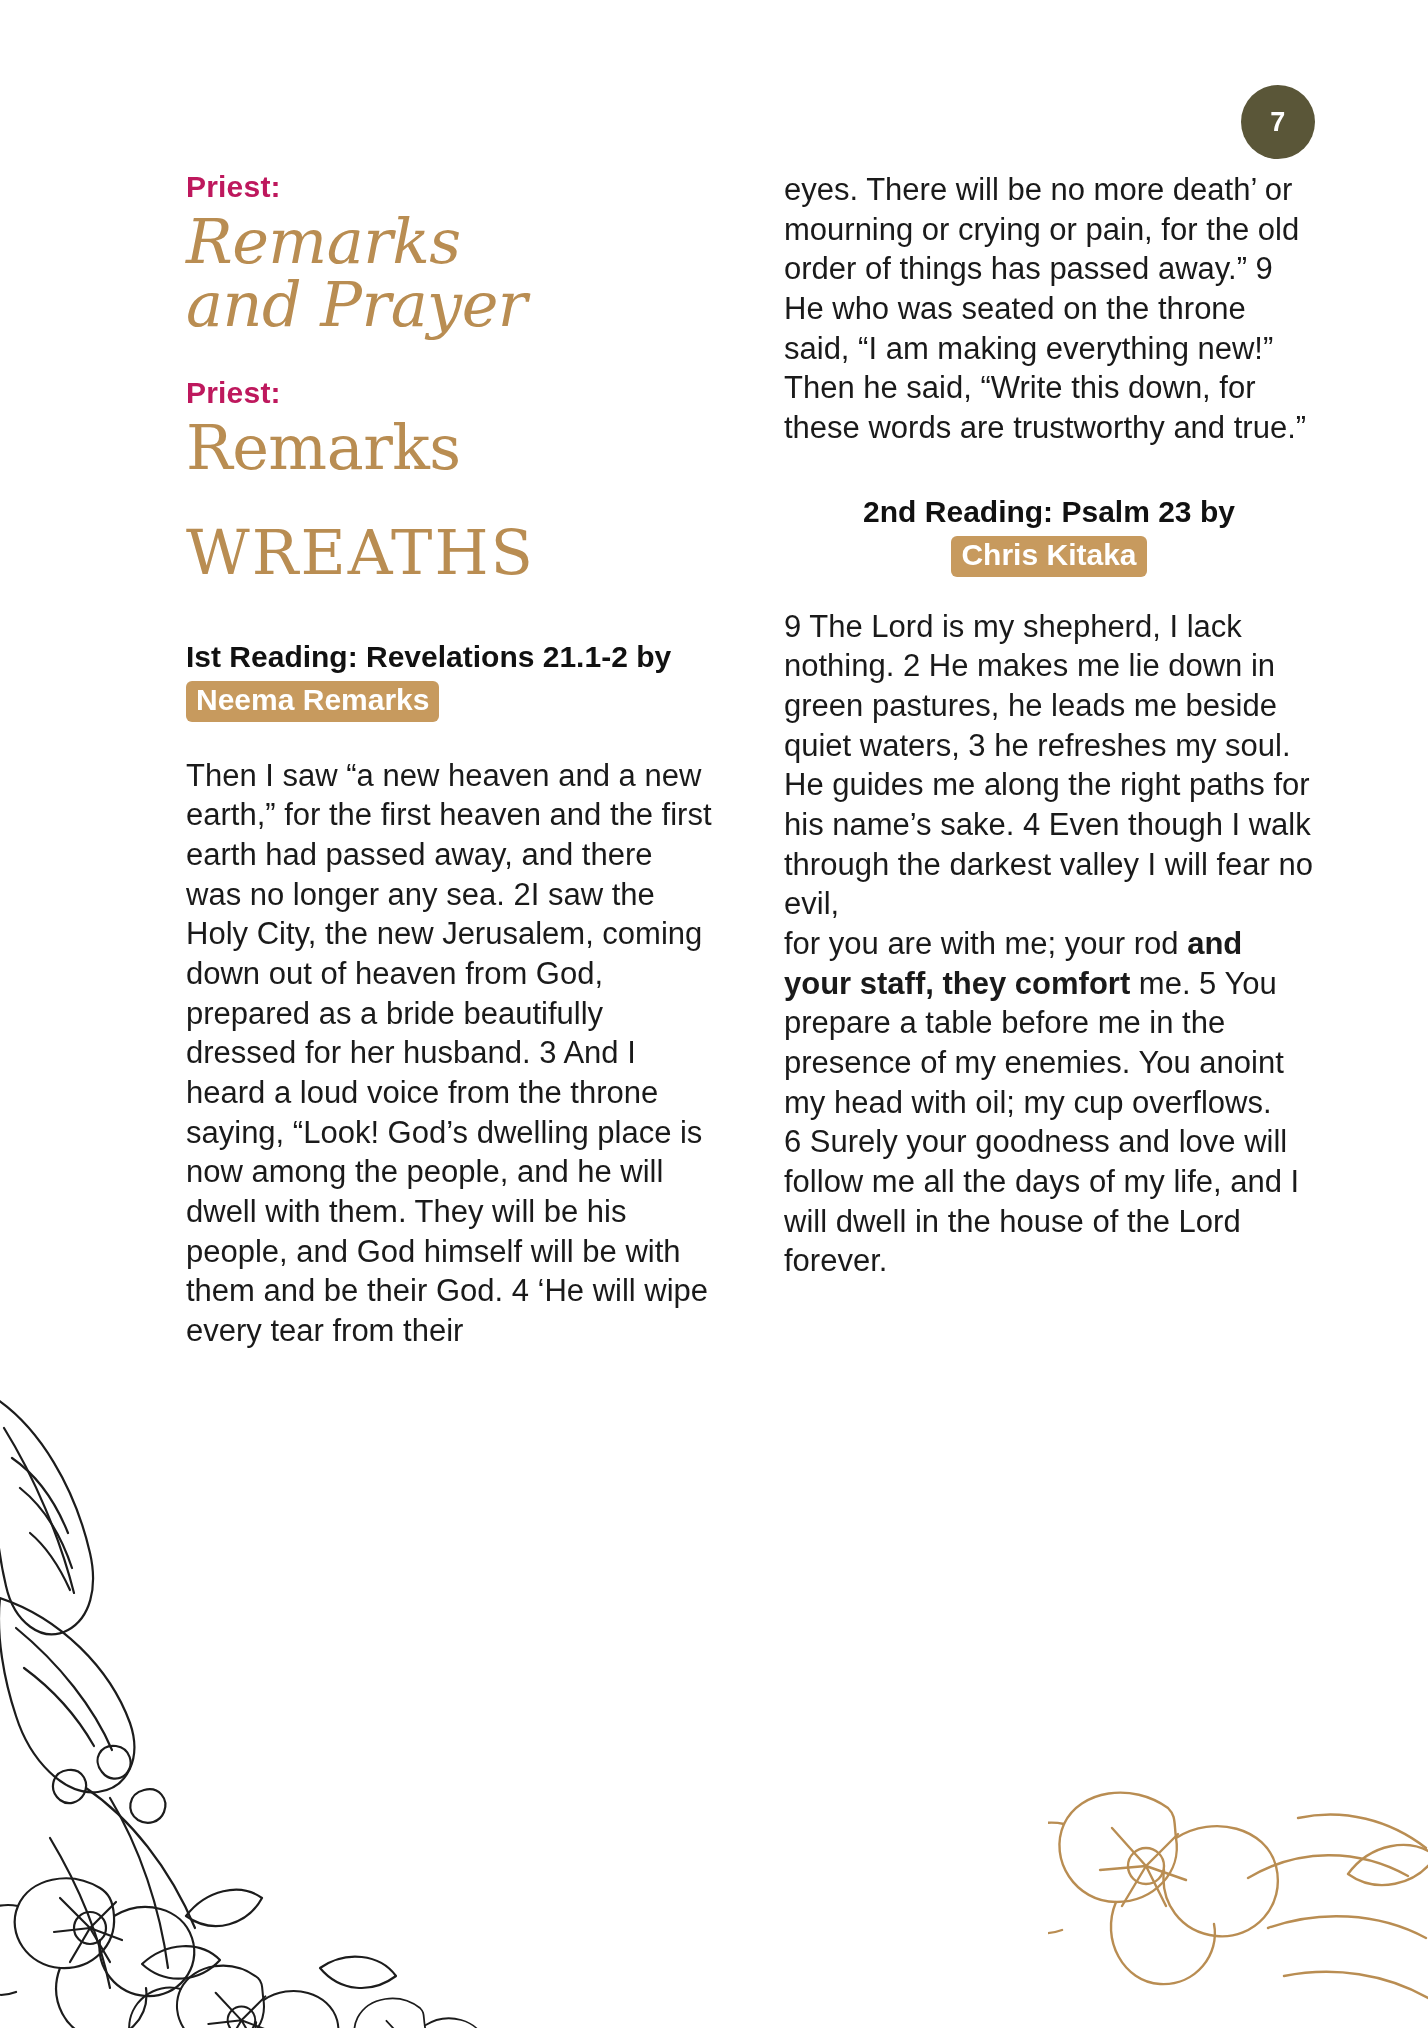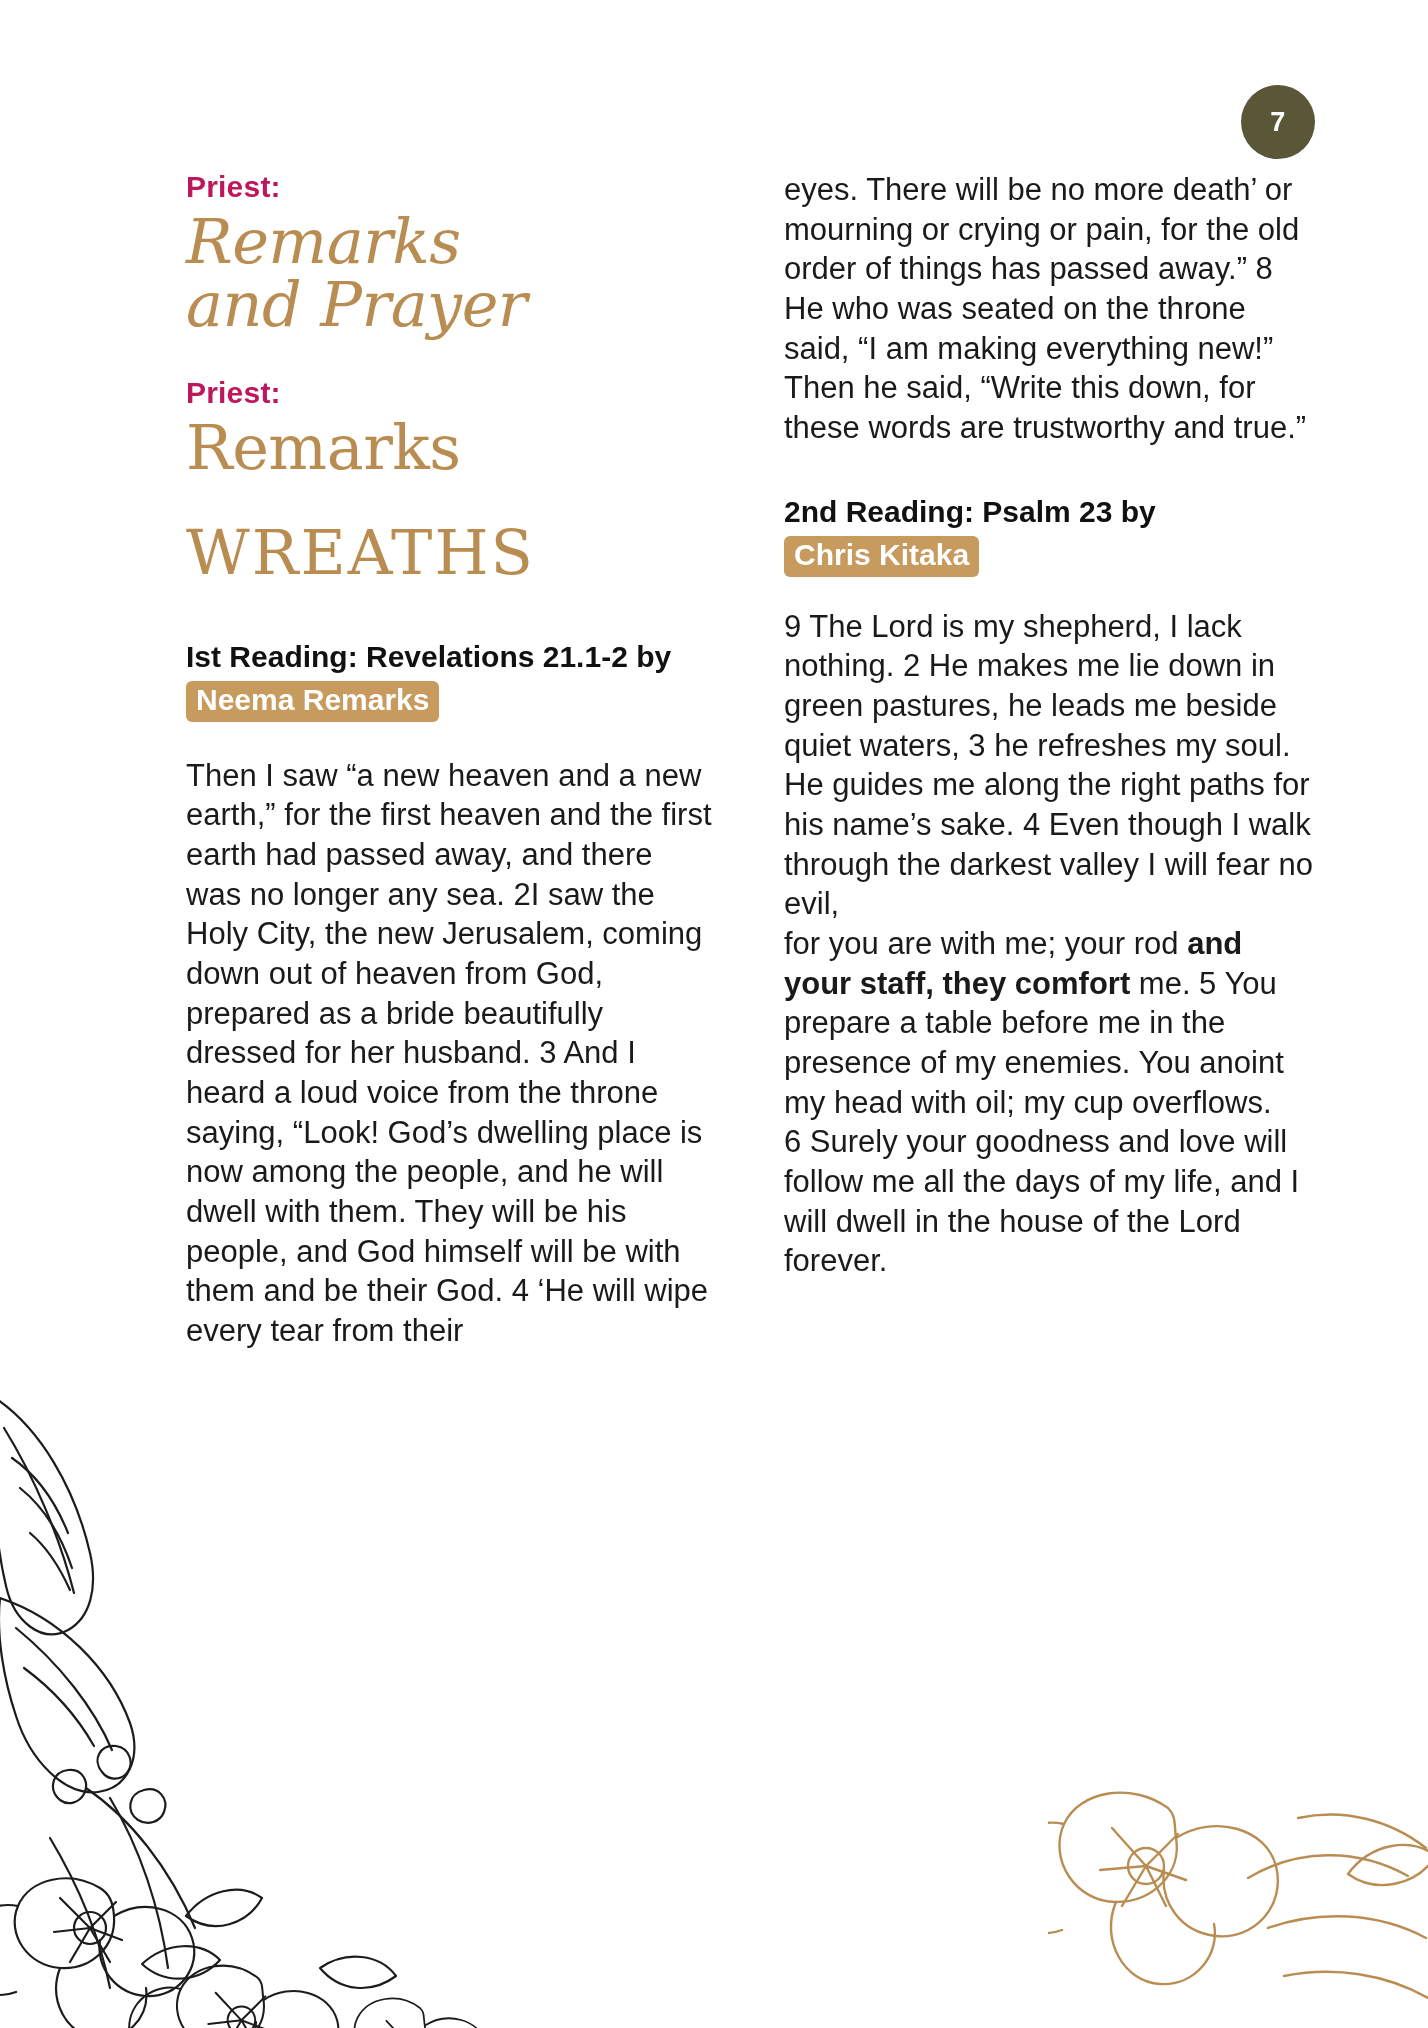--- a/index.html
+++ b/index.html
@@ -147,23 +147,23 @@
 
     <p class="reading-head">
       <span>Ist Reading: Revelations 21.1-2 by</span>
       <span class="name-hl">Neema Remarks</span>
     </p>
 
     <p class="body-text">Then I saw “a new heaven and a new earth,” for the first heaven and the first earth had passed away, and there was no longer any sea. 2I saw the Holy City, the new Jerusalem, coming down out of heaven from God, prepared as a bride beautifully dressed for her husband. 3 And I heard a loud voice from the throne saying, “Look! God’s dwelling place is now among the people, and he will dwell with them. They will be his people, and God himself will be with them and be their God. 4 ‘He will wipe every tear from their</p>
   </div>
 
   <div class="col col-right">
-    <p class="body-text first">eyes. There will be no more death’ or mourning or crying or pain, for the old order of things has passed away.” 8 He who was seated on the throne said, “I am making everything new!” Then he said, “Write this down, for these words are trustworthy and true.”</p>
-
-    <p class="reading-head" style="margin-top:42px;">
+    <p class="body-text first">eyes. There will be no more death’ or mourning or crying or pain, for the old order of things has passed away.” 9 He who was seated on the throne said, “I am making everything new!” Then he said, “Write this down, for these words are trustworthy and true.”</p>
+
+    <p class="reading-head" style="margin-top:42px;text-align:center;">
       <span>2nd Reading: Psalm 23 by</span>
       <span class="name-hl">Chris Kitaka</span>
     </p>
 
     <p class="body-text tight"><span>9 The Lord is my shepherd, I lack nothing. 2 He makes me lie down in green pastures, he leads me beside quiet waters, 3 he refreshes my soul. He guides me along the right paths for his name’s sake. 4 Even though I walk through the darkest valley I will fear no evil,
 for you are with me; your rod </span><b>and your staff, they comfort</b><span> me. 5 You prepare a table before me in the presence of my enemies. You anoint my head with oil; my cup overflows.
 6 Surely your goodness and love will follow me all the days of my life, and I will dwell in the house of the Lord forever.</span></p>
   </div>
 
 </div>

